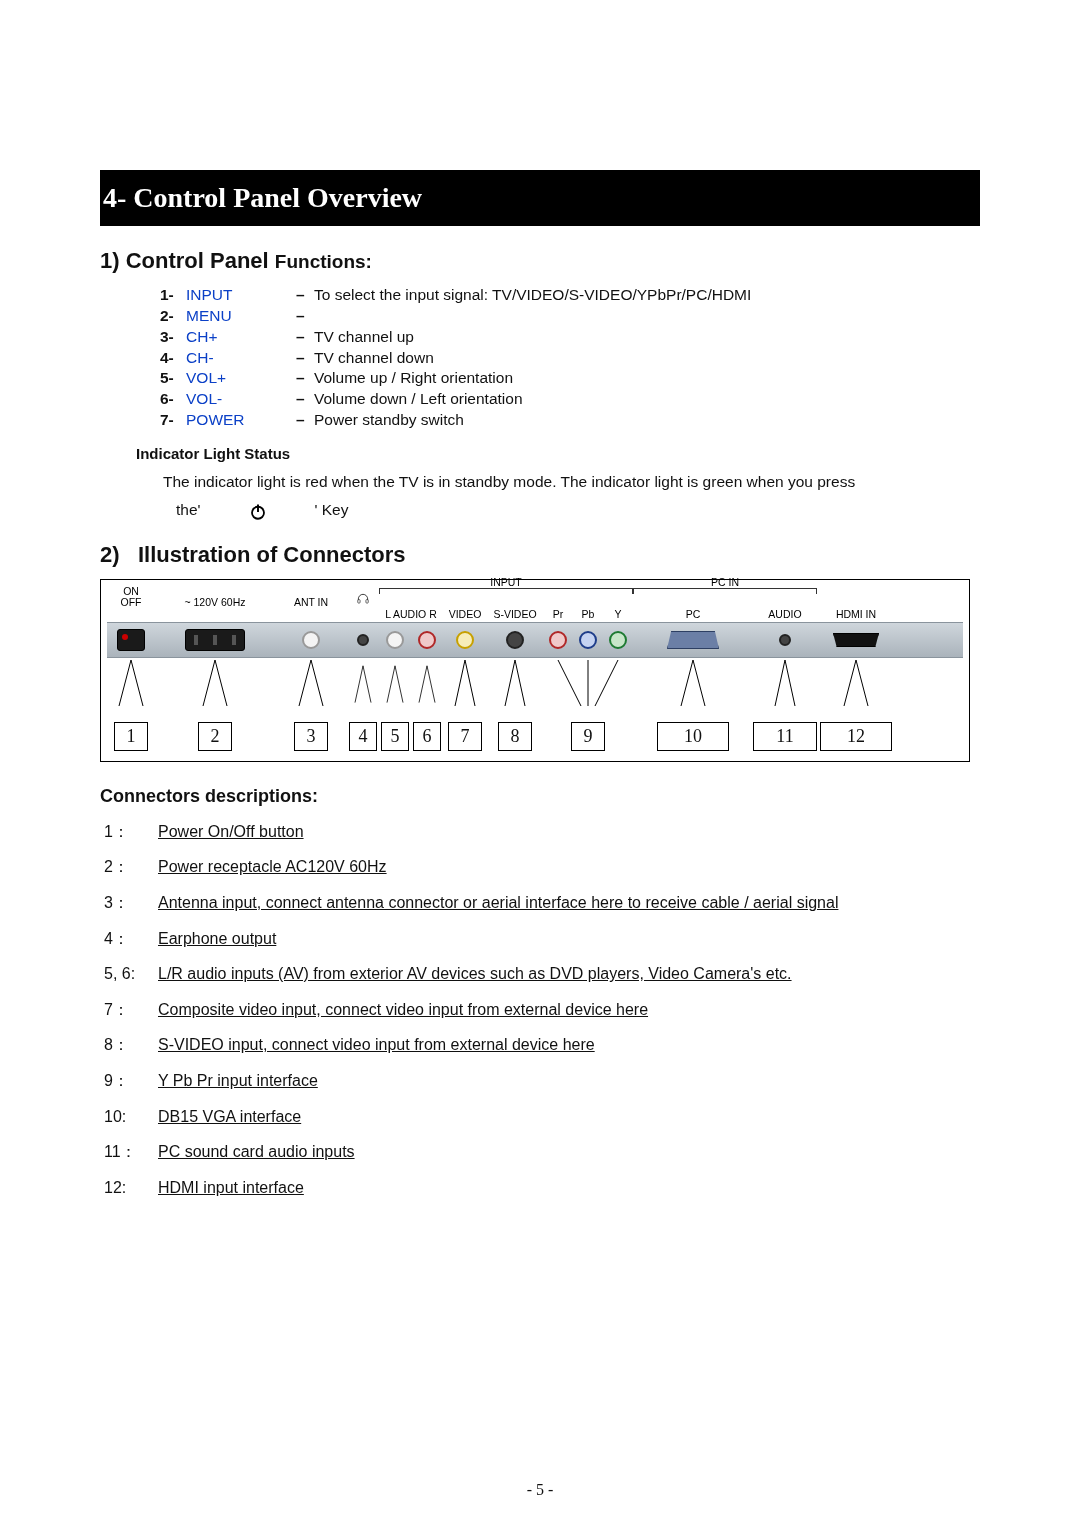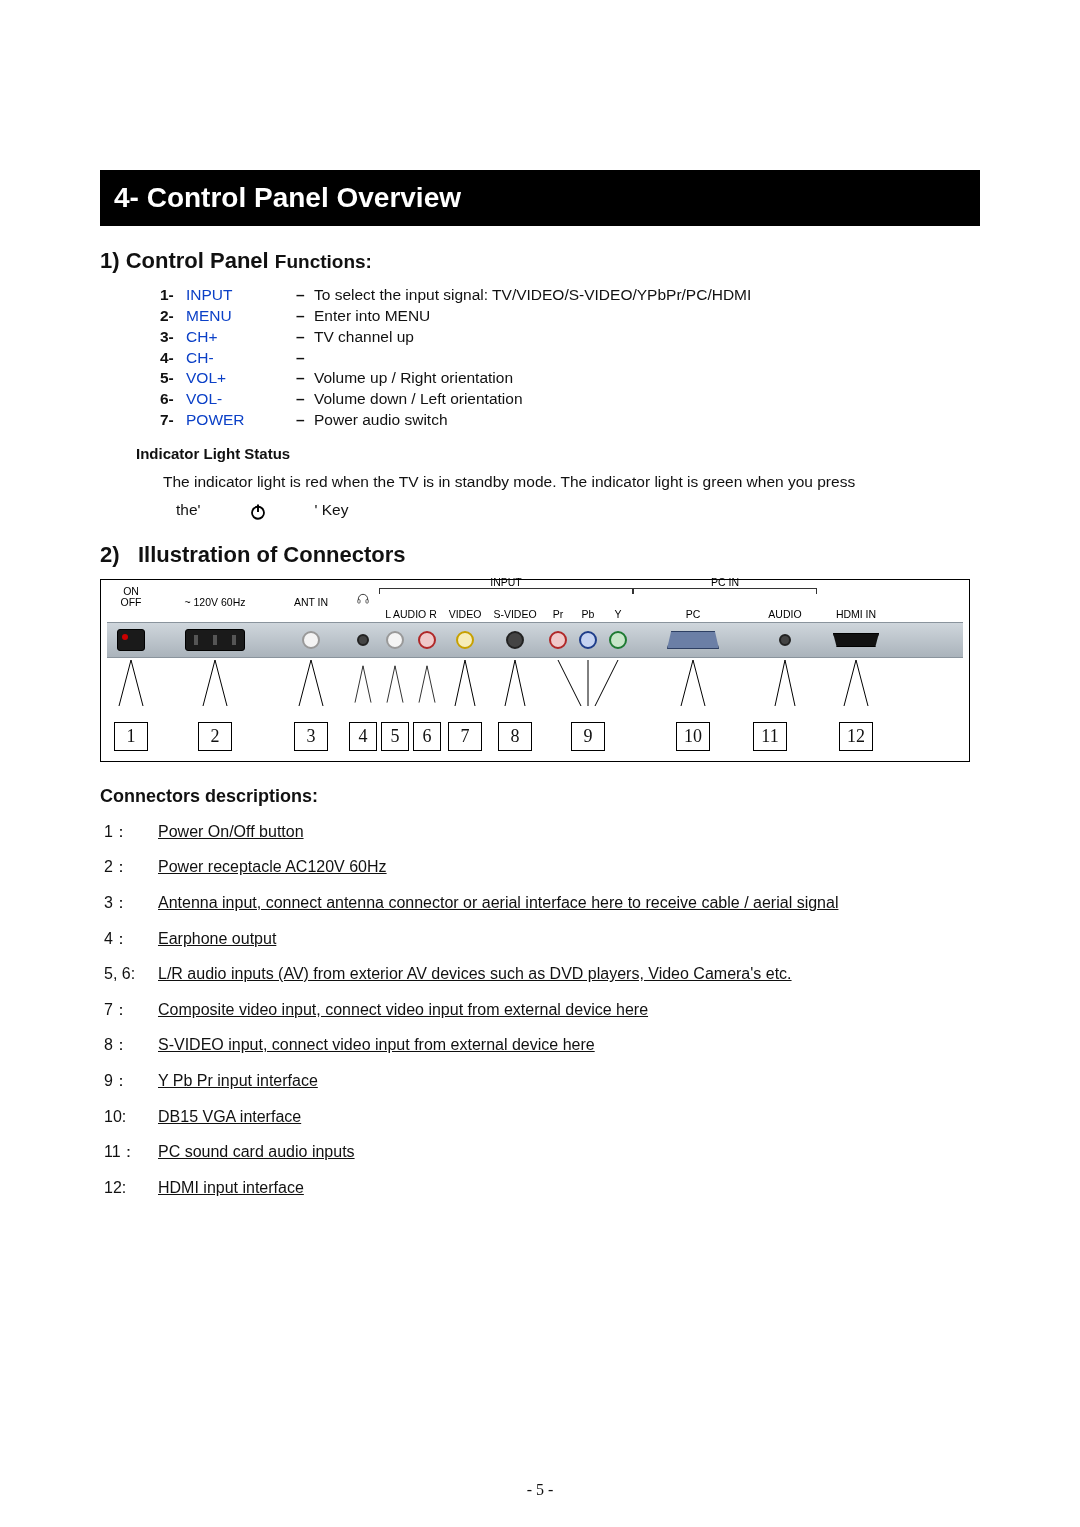--- a/index.html
+++ b/index.html
@@ -21,22 +21,23 @@
     margin: 0 auto;
     padding: 170px 100px 60px 100px;
     position: relative;
   }
   h1.section-bar {
     background: #000;
     color: #fff;
     font-size: 28px;
     font-weight: bold;
     margin: 0 0 22px 0;
-    padding: 10px 14px;
+    padding: 10px 3px;
     line-height: 1.3;
+    font-family: Liberation Serif, serif;
   }
   h2.sub {
     font-size: 22px;
     font-weight: bold;
     margin: 18px 0 10px 0;
     line-height: 1.2;
   }
   h2.sub .small { font-size: 19px; font-weight: bold; }
   .fn-list {
     margin-left: 60px;
@@ -152,21 +153,21 @@
     margin-top: 2px;
   }
   .nbox {
     border: 1px solid #000;
     font-family: "Times New Roman", serif;
     font-size: 18px;
     width: 34px;
     text-align: center;
     padding: 3px 0;
   }
-  .nwide { width: 34px; }
+  .nwide { width: 72px; }
   .conn-desc-title {
     font-size: 18px;
     font-weight: bold;
     margin: 24px 0 12px 0;
   }
   .desc-list {
     font-size: 16px;
     margin-left: 4px;
   }
   .desc-row { display: flex; margin: 14px 0; line-height: 1.35; }
@@ -198,50 +199,50 @@
     <div class="fn-row">
       <span class="fn-num">1-</span>
       <span class="fn-name">INPUT</span>
       <span class="fn-dash">–</span>
       <span class="fn-desc">To select the input signal: TV/VIDEO/S-VIDEO/YPbPr/PC/HDMI</span>
     </div>
     <div class="fn-row">
       <span class="fn-num">2-</span>
       <span class="fn-name">MENU</span>
       <span class="fn-dash">–</span>
-      <span class="fn-desc">Enter into MENU</span>
     </div>
     <div class="fn-row">
       <span class="fn-num">3-</span>
       <span class="fn-name">CH+</span>
       <span class="fn-dash">–</span>
       <span class="fn-desc">TV channel up</span>
     </div>
     <div class="fn-row">
       <span class="fn-num">4-</span>
       <span class="fn-name">CH-</span>
       <span class="fn-dash">–</span>
+      <span class="fn-desc">TV channel down</span>
     </div>
     <div class="fn-row">
       <span class="fn-num">5-</span>
       <span class="fn-name">VOL+</span>
       <span class="fn-dash">–</span>
       <span class="fn-desc">Volume up / Right orientation</span>
     </div>
     <div class="fn-row">
       <span class="fn-num">6-</span>
       <span class="fn-name">VOL-</span>
       <span class="fn-dash">–</span>
       <span class="fn-desc">Volume down / Left orientation</span>
     </div>
     <div class="fn-row">
       <span class="fn-num">7-</span>
       <span class="fn-name">POWER</span>
       <span class="fn-dash">–</span>
-      <span class="fn-desc">Power audio switch</span>
+      <span class="fn-desc">Power standby switch</span>
     </div>
   </div>
 
   <div class="indicator-title">Indicator Light Status</div>
   <div class="indicator-text">The indicator light is red when the TV is in standby mode. The indicator light is green when you press</div>
   <div class="indicator-text2">
     <span>the'</span>
     <span class="power-icon">
       <svg viewBox="0 0 24 24">
           <circle cx="12" cy="13" r="8" fill="none" stroke="#000" stroke-width="2.4"></circle>

